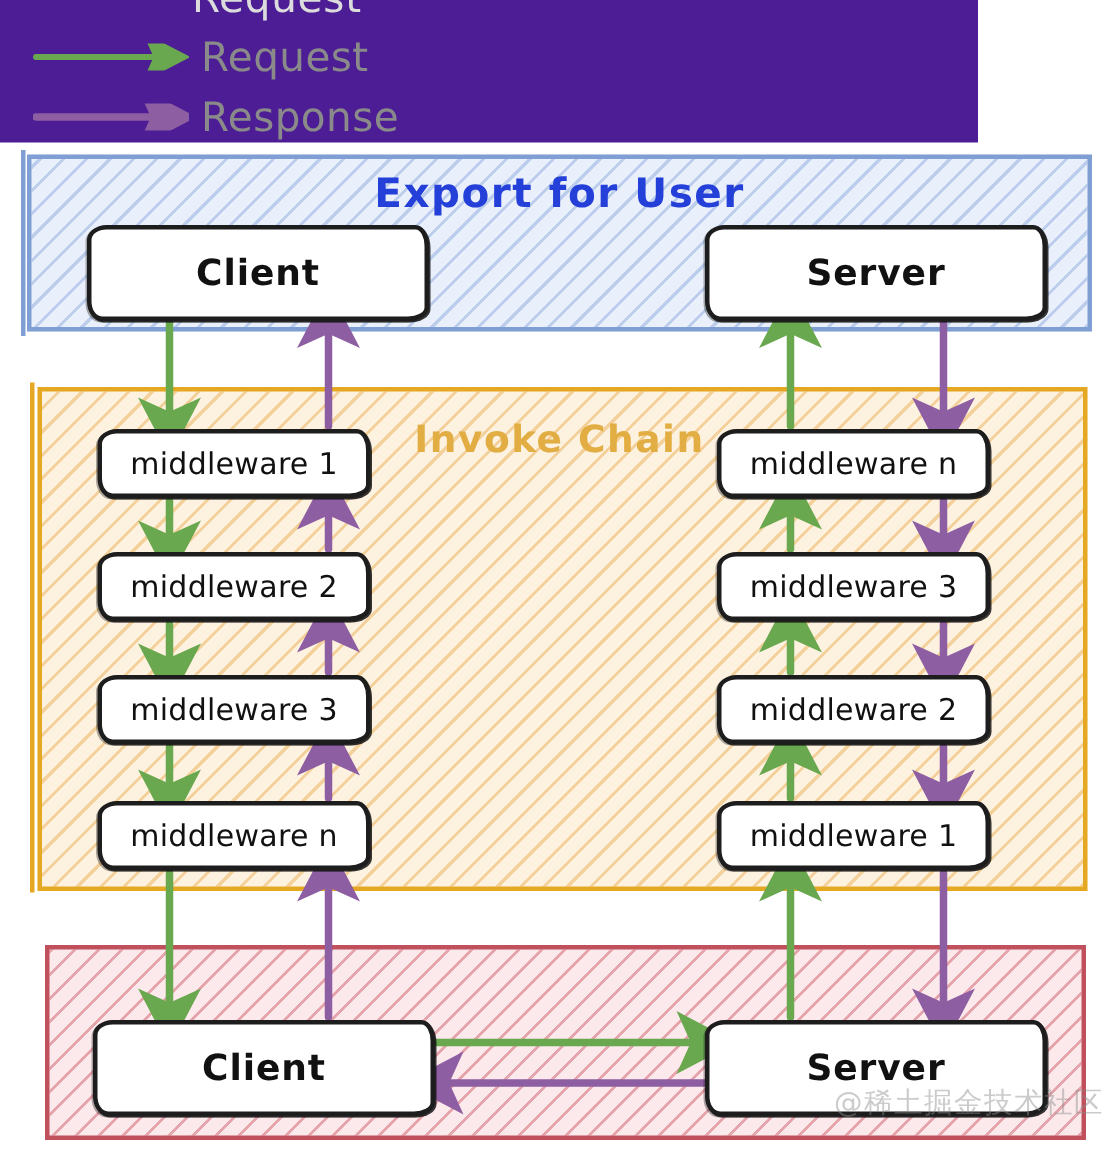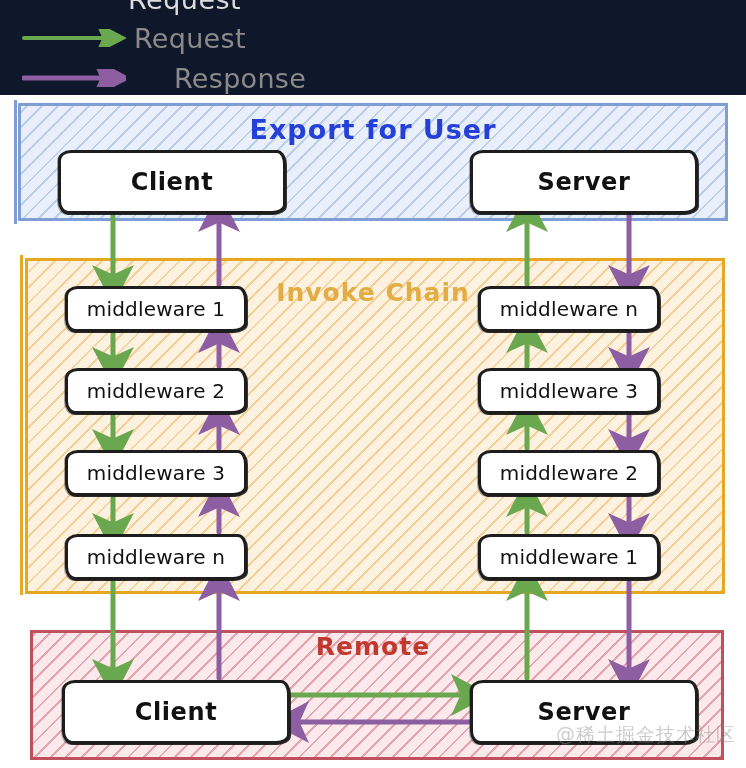--- a/index.html
+++ b/index.html
@@ -16,44 +16,44 @@
     height: 768px;
     background: #ffffff;
     overflow: hidden;
   }
 
   
   .legend {
     position: absolute;
     left: 0;
     top: 0;
-    width: 746px;
+    width: 652px;
     height: 95px;
-    background: #0f172a;
+    background: #4c1d95;
     z-index: 40;
   }
   .legend-ghost {
     position: absolute;
     left: 128px;
     top: -16px;
     font-size: 27px;
     color: #dcdcdc;
     font-family: "DejaVu Sans", sans-serif;
     letter-spacing: 0.5px;
     white-space: nowrap;
   }
   .legend-row {
     position: absolute;
     left: 22px;
     height: 32px;
     display: flex;
     align-items: center;
   }
   .legend-row.r1 { top: 22px; }
-  .legend-row.r2 { top: 62px; gap: 40px; }
+  .legend-row.r2 { top: 62px; }
   .legend-arrow { width: 104px; height: 18px; flex: 0 0 auto; }
   .legend-label {
     margin-left: 8px;
     font-size: 27px;
     color: #8a8a8a;
     font-family: "DejaVu Sans", sans-serif;
     letter-spacing: 0.3px;
     white-space: nowrap;
   }
 
@@ -205,21 +205,20 @@
       <path d="M629,334 L629,366"></path>
       <path d="M629,416 L629,448"></path>
       <path d="M629,498 L629,532"></path>
       <path d="M629,582 L629,678"></path>
     </g>
   </svg>
 
   <div class="panel-title title-export">Export for User</div>
   <div class="panel-title title-chain">Invoke Chain</div>
   <div class="panel-title title-remote">
-    <span>Remote</span>
   </div>
 
   <div class="node big" style="left:58px; top:150px;">Client</div>
   <div class="node big" style="left:470px; top:150px;">Server</div>
 
   <div class="node mid" style="left:65px; top:286px;">middleware 1</div>
   <div class="node mid" style="left:65px; top:368px;">middleware 2</div>
   <div class="node mid" style="left:65px; top:450px;">middleware 3</div>
   <div class="node mid" style="left:65px; top:534px;">middleware n</div>
 

